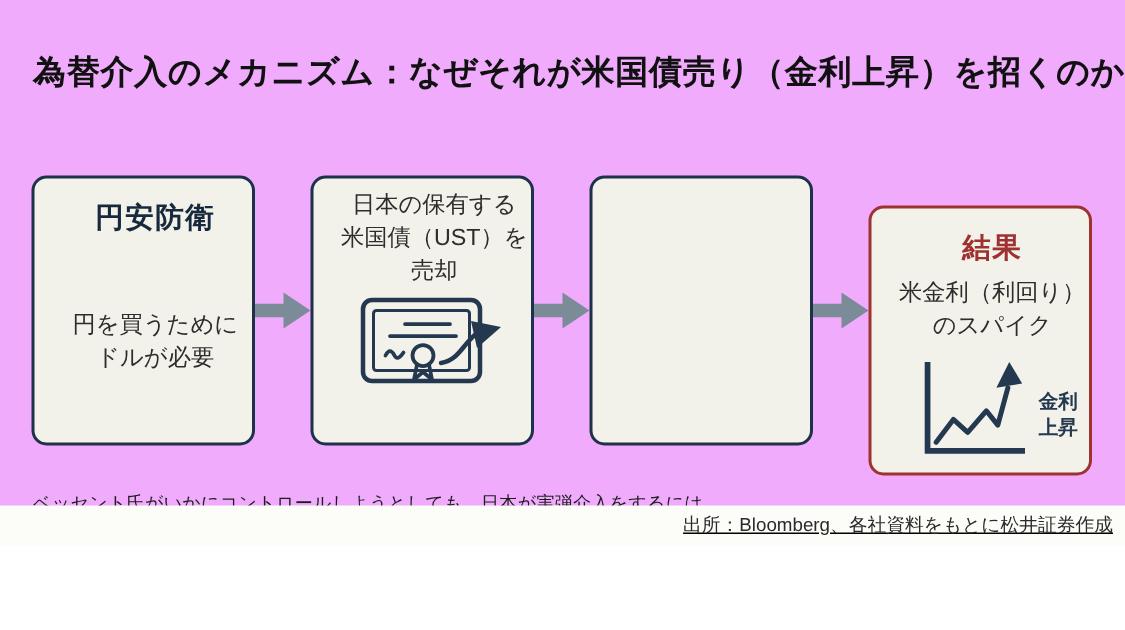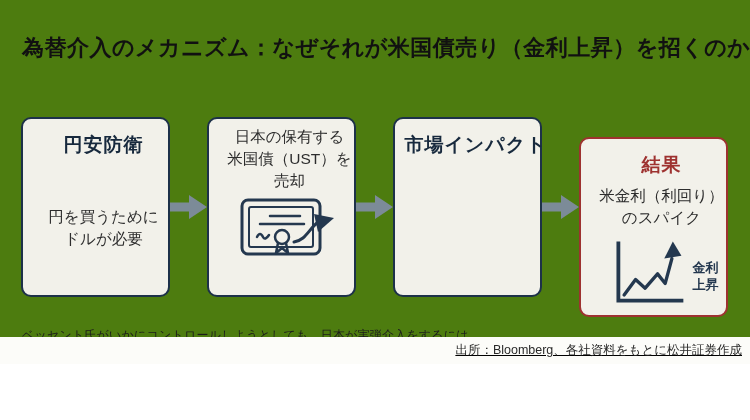--- a/index.html
+++ b/index.html
@@ -1,21 +1,21 @@
 <!DOCTYPE html>
 <html><head>
 <meta charset="utf-8">
 <style>
   html, body { margin: 0; padding: 0; }
   body { font-family: "Liberation Sans", sans-serif; }
   .canvas {
     position: relative;
     width: 750px;
     height: 364px;
-    background: #4d7c0f;
+    background: #f0abfc;
     overflow: hidden;
   }
   .title {
     position: absolute;
     left: 22px;
     top: 33px;
     margin: 0;
     font-size: 22px;
     font-weight: bold;
     color: #111111;
@@ -157,21 +157,20 @@
       </div>
     </div>
 
     <div class="arrow">
       <svg width="37" height="30" viewBox="0 0 37 30">
         <polygon points="0,10.5 19,10.5 19,3 37,15 19,27 19,19.5 0,19.5" fill="#7c8b98"></polygon>
       </svg>
     </div>
 
     <div class="box b3">
-      <div class="box-title">市場インパクト</div>
     </div>
 
     <div class="arrow">
       <svg width="37" height="30" viewBox="0 0 37 30">
         <polygon points="0,10.5 19,10.5 19,3 37,15 19,27 19,19.5 0,19.5" fill="#7c8b98"></polygon>
       </svg>
     </div>
 
     <div class="box red b4">
       <div class="box-title">結果</div>

